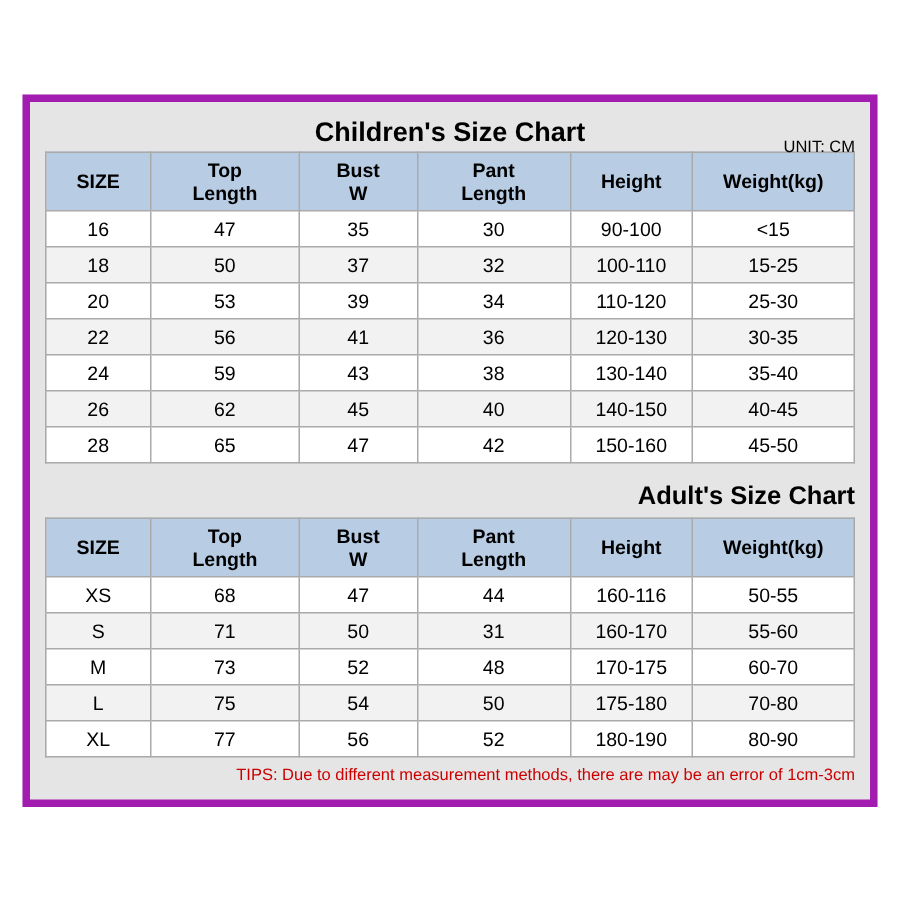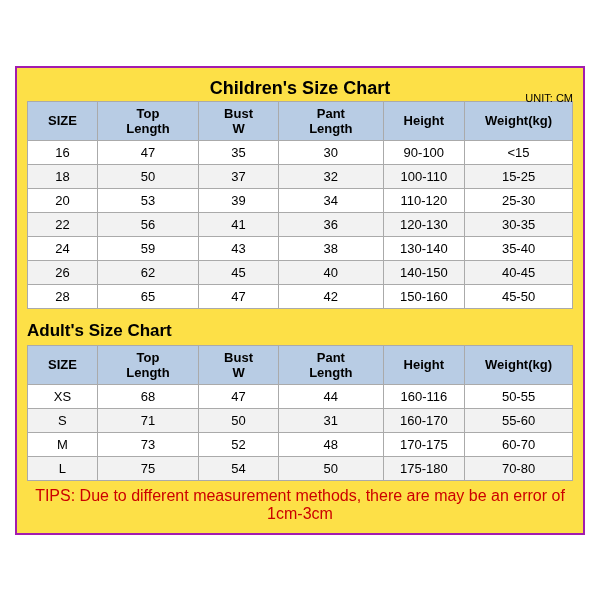--- a/index.html
+++ b/index.html
@@ -7,23 +7,23 @@
       width: 600px;
       height: 600px;
       background: #fff;
       font-family: Arial, sans-serif;
       display: flex;
       align-items: center;
       justify-content: center;
     }
     .container {
       width: 570px;
-      border: 2px solid #a21caf;
+      border: 5px solid #a21caf;
       padding: 10px;
-      background: #fde047;
+      background: #e5e5e5;
     }
     .main-title {
       text-align: center;
       font-size: 18px;
       font-weight: bold;
       margin-bottom: 2px;
       position: relative;
     }
     .unit-label {
       font-size: 11px;
@@ -50,29 +50,29 @@
       padding: 4px 6px;
       text-align: center;
     }
     tr:nth-child(even) td {
       background-color: #f2f2f2;
     }
     tr:nth-child(odd) td {
       background-color: #fff;
     }
     .section-title {
-      text-align: left;
+      text-align: right;
       font-size: 17px;
       font-weight: bold;
       padding: 6px 0 4px 0;
       display: block;
     }
     .tips {
-      text-align: center;
-      font-size: 16px;
+      text-align: right;
+      font-size: 11px;
       color: #cc0000;
       margin-top: 6px;
     }
     .size-col {
       font-weight: normal;
     }
   </style>
 </head>
 <body>
 
@@ -192,17 +192,25 @@
           <td>60-70</td>
         </tr>
         <tr>
           <td class="size-col">L</td>
           <td>75</td>
           <td>54</td>
           <td>50</td>
           <td>175-180</td>
           <td>70-80</td>
         </tr>
+        <tr>
+          <td class="size-col">XL</td>
+          <td>77</td>
+          <td>56</td>
+          <td>52</td>
+          <td>180-190</td>
+          <td>80-90</td>
+        </tr>
       </tbody>
   </table>
 
   <div class="tips">TIPS: Due to different measurement methods, there are may be an error of 1cm-3cm</div>
 </div>
 
 </body></html>

